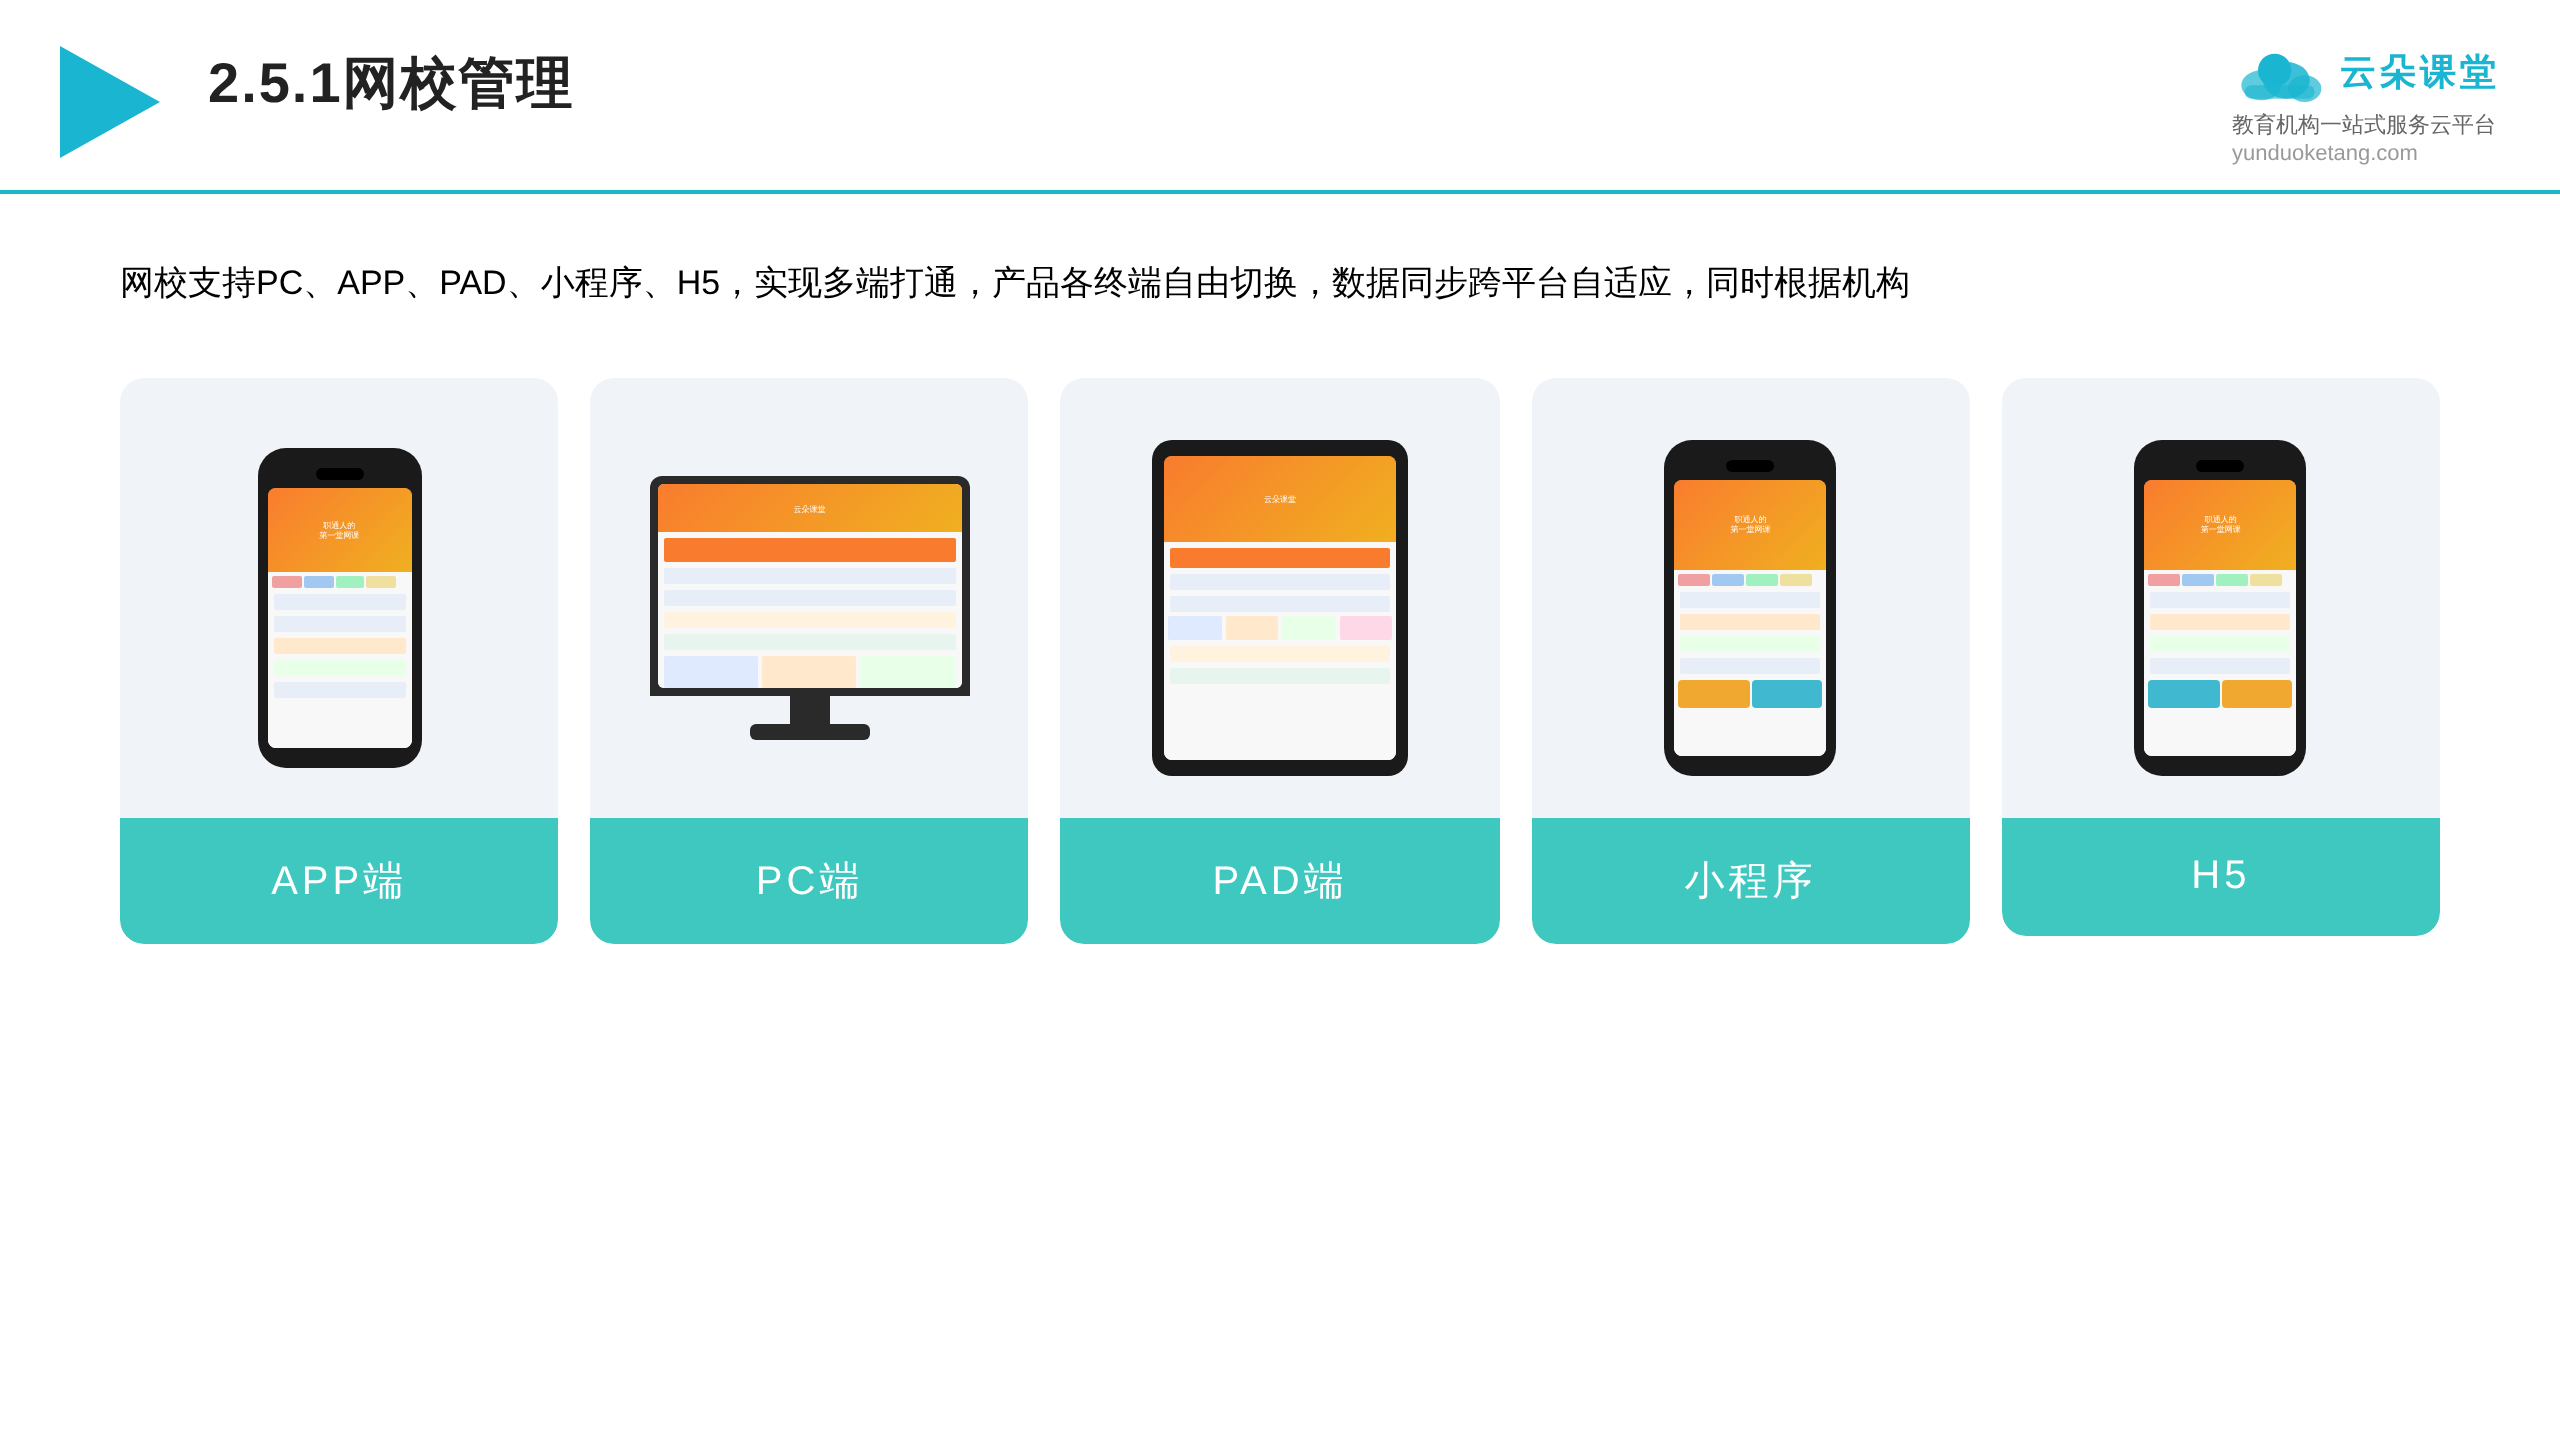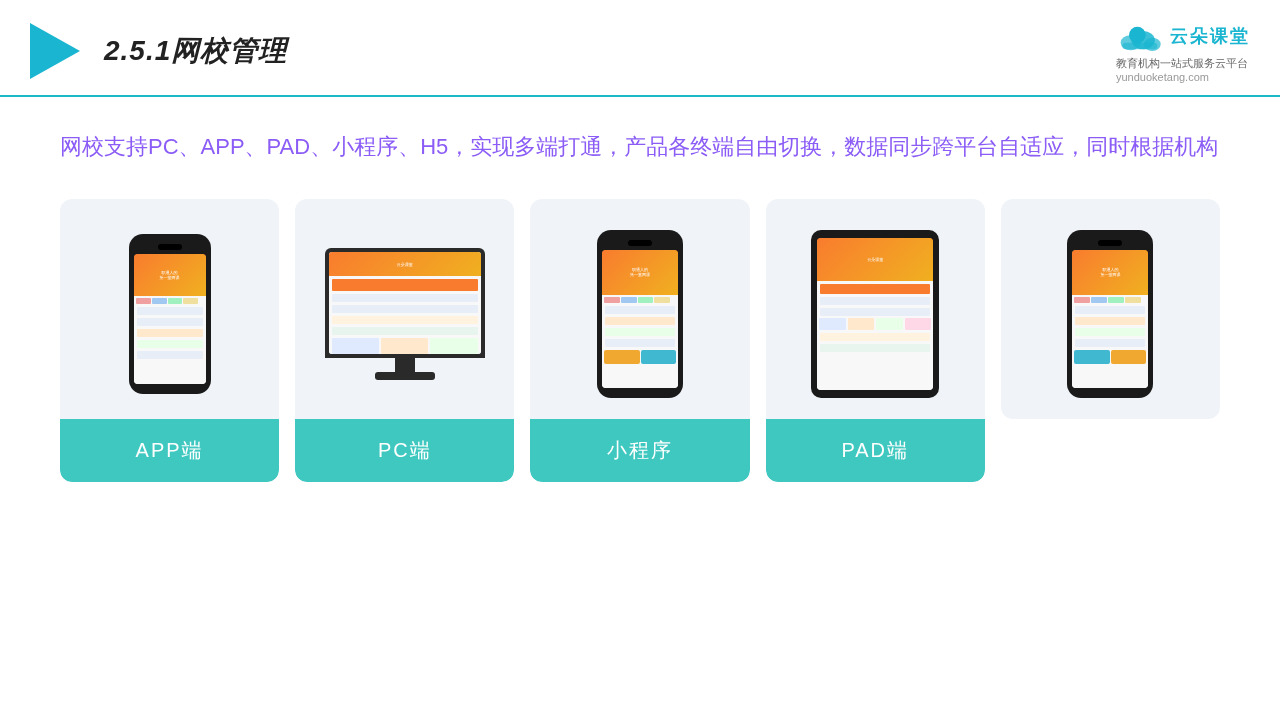--- a/index.html
+++ b/index.html
@@ -15,23 +15,21 @@
     .header {
       display: flex;
       align-items: center;
       justify-content: space-between;
       padding: 18px 30px 0 30px;
       border-bottom: 2px solid #1db8c8;
       padding-bottom: 12px;
     }
     .header-left {
       display: flex;
-      align-items: center;
       gap: 18px;
-      font-style: italic;
     }
     .logo-triangle {
       width: 0;
       height: 0;
       border-top: 28px solid transparent;
       border-bottom: 28px solid transparent;
       border-left: 50px solid #1ab5d0;
       margin-right: 6px;
     }
     .page-title {
@@ -70,22 +68,22 @@
     .brand-url {
       font-size: 11px;
       color: #999;
     }
 
     
     .main {
       padding: 28px 60px 20px 60px;
     }
     .description {
-      font-size: 22px;
-      color: #8b5cf6;
+      font-size: 17px;
+      color: #000000;
       line-height: 2;
       margin-bottom: 30px;
     }
 
     
     .cards-row {
       display: flex;
       gap: 16px;
       align-items: flex-start;
       margin-top: 10px;
@@ -341,52 +339,20 @@
           </div>
           <div class="monitor-neck"></div>
           <div class="monitor-base"></div>
         </div>
       </div>
       <div class="card-label">PC端</div>
     </div>
 
     <div class="card">
       <div class="card-image-area">
-        <div class="phone-frame" style="width:86px;height:168px;">
-          <div class="phone-notch"></div>
-          <div class="phone-screen">
-            <div class="screen-overlay-content">
-              <div class="so-top" style="height:32%;">
-                  <span>职通人的<br>第一堂网课</span>
-                </div>
-              <div class="so-bottom">
-                <div style="display:flex;gap:1px;margin:2px 2px 0;flex-wrap:wrap;">
-                  <div style="width:22%;height:6px;background:#f0a0a0;border-radius:1px;"></div>
-                  <div style="width:22%;height:6px;background:#a0c8f0;border-radius:1px;"></div>
-                  <div style="width:22%;height:6px;background:#a0f0c0;border-radius:1px;"></div>
-                  <div style="width:22%;height:6px;background:#f0e0a0;border-radius:1px;"></div>
-                </div>
-                <div class="so-row" style="background:#e8eef8;margin-top:3px;"></div>
-                <div class="so-row" style="background:#ffe8cc;"></div>
-                <div class="so-row" style="background:#e8ffe8;"></div>
-                <div class="so-row" style="background:#e8eef8;"></div>
-                <div style="display:flex;gap:1px;margin:3px 2px 0;">
-                  <div style="flex:1;height:14px;background:#f0a830;border-radius:2px;"></div>
-                  <div style="flex:1;height:14px;background:#40b8d0;border-radius:2px;"></div>
-                </div>
-              </div>
-            </div>
-          </div>
-        </div>
-      </div>
-      <div class="card-label">小程序</div>
-    </div>
-
-    <div class="card">
-      <div class="card-image-area">
         <div class="pad-frame">
           <div class="pad-screen">
             <div class="screen-overlay-content">
               <div class="so-top">
                   <span>云朵课堂</span>
                 </div>
               <div class="so-bottom">
                 <div class="so-row" style="background:#f97c2e;height:10px;"></div>
                 <div class="so-row" style="background:#e8eef8;"></div>
                 <div class="so-row" style="background:#e8eef8;"></div>
@@ -420,24 +386,57 @@
                   <div style="width:22%;height:6px;background:#f0a0a0;border-radius:1px;"></div>
                   <div style="width:22%;height:6px;background:#a0c8f0;border-radius:1px;"></div>
                   <div style="width:22%;height:6px;background:#a0f0c0;border-radius:1px;"></div>
                   <div style="width:22%;height:6px;background:#f0e0a0;border-radius:1px;"></div>
                 </div>
                 <div class="so-row" style="background:#e8eef8;margin-top:3px;"></div>
                 <div class="so-row" style="background:#ffe8cc;"></div>
                 <div class="so-row" style="background:#e8ffe8;"></div>
                 <div class="so-row" style="background:#e8eef8;"></div>
                 <div style="display:flex;gap:1px;margin:3px 2px 0;">
+                  <div style="flex:1;height:14px;background:#f0a830;border-radius:2px;"></div>
                   <div style="flex:1;height:14px;background:#40b8d0;border-radius:2px;"></div>
-                  <div style="flex:1;height:14px;background:#f0a830;border-radius:2px;"></div>
                 </div>
               </div>
             </div>
           </div>
         </div>
       </div>
+      <div class="card-label">小程序</div>
+    </div>
+
+    <div class="card">
+      <div class="card-image-area">
+        <div class="phone-frame" style="width:86px;height:168px;">
+          <div class="phone-notch"></div>
+          <div class="phone-screen">
+            <div class="screen-overlay-content">
+              <div class="so-top" style="height:32%;">
+                  <span>职通人的<br>第一堂网课</span>
+                </div>
+              <div class="so-bottom">
+                <div style="display:flex;gap:1px;margin:2px 2px 0;flex-wrap:wrap;">
+                  <div style="width:22%;height:6px;background:#f0a0a0;border-radius:1px;"></div>
+                  <div style="width:22%;height:6px;background:#a0c8f0;border-radius:1px;"></div>
+                  <div style="width:22%;height:6px;background:#a0f0c0;border-radius:1px;"></div>
+                  <div style="width:22%;height:6px;background:#f0e0a0;border-radius:1px;"></div>
+                </div>
+                <div class="so-row" style="background:#e8eef8;margin-top:3px;"></div>
+                <div class="so-row" style="background:#ffe8cc;"></div>
+                <div class="so-row" style="background:#e8ffe8;"></div>
+                <div class="so-row" style="background:#e8eef8;"></div>
+                <div style="display:flex;gap:1px;margin:3px 2px 0;">
+                  <div style="flex:1;height:14px;background:#40b8d0;border-radius:2px;"></div>
+                  <div style="flex:1;height:14px;background:#f0a830;border-radius:2px;"></div>
+                </div>
+              </div>
+            </div>
+          </div>
+        </div>
+      </div>
+      <div class="card-label">H5</div>
     </div>
 
   </div>
 </div>
 
 </body></html>

